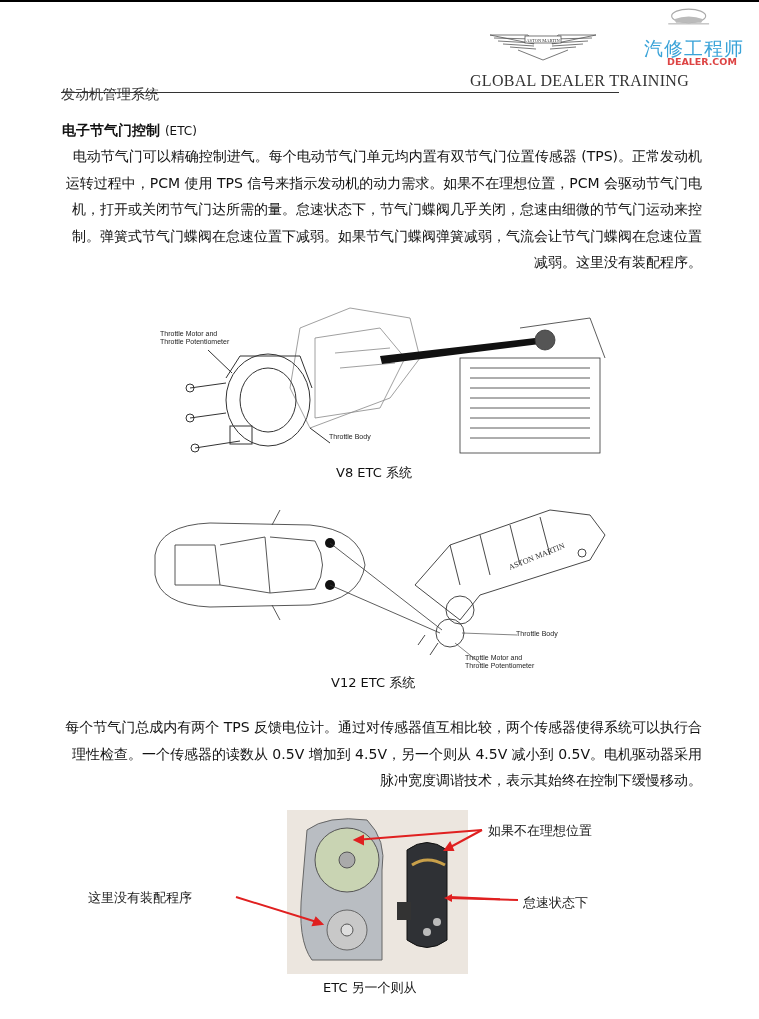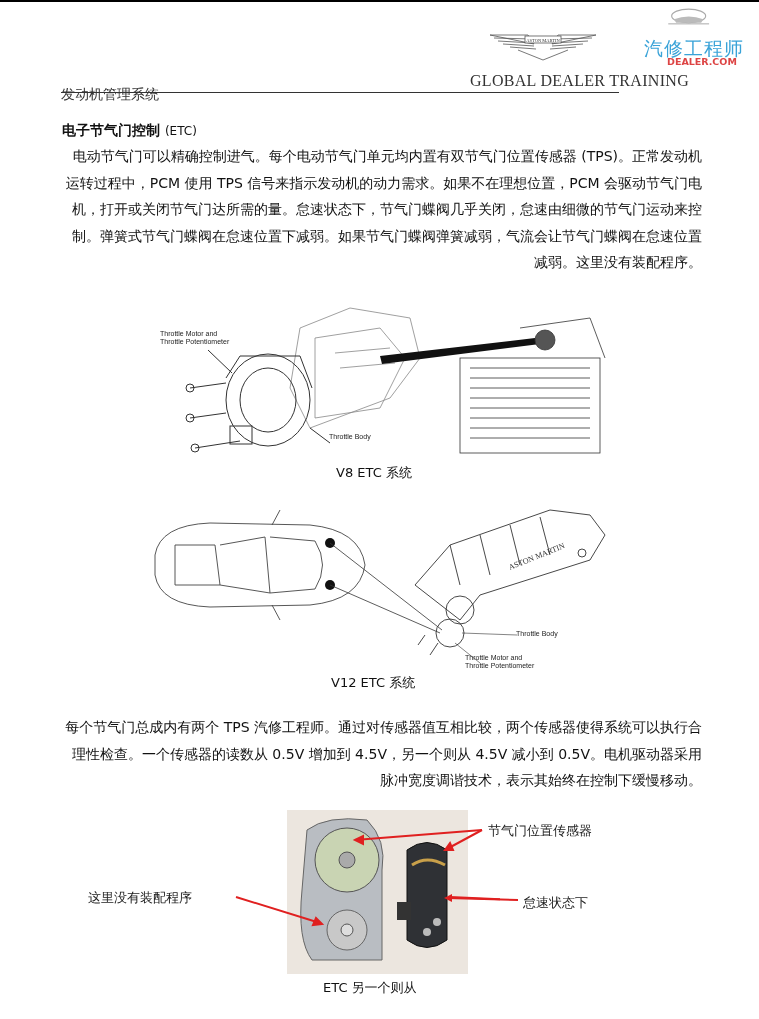--- a/index.html
+++ b/index.html
@@ -139,21 +139,21 @@
   <path d="M312 128 L367 130" stroke="#333" stroke-width="0.6"></path>
   <path d="M305 138 L330 158" stroke="#333" stroke-width="0.6"></path>
 </svg>
 <div class="lbl" style="left:516px;top:630px">Throttle Body</div>
 <div class="lbl" style="left:465px;top:654px">
   <div>Throttle Motor and</div>
   <div>Throttle Potentiometer</div>
 </div>
 <div class="caption" style="left:331px;top:674px">V12 ETC 系统</div>
 
-<div class="para p2">每个节气门总成内有两个 TPS 汽修工程师。通过对传感器值互相比较，两个传感器使得系统可以执行合理性检查。一个传感器的读数从 0.5V 增加到 4.5V，另一个则从 4.5V 减小到 0.5V。电机驱动器采用脉冲宽度调谐技术，表示其始终在控制下缓慢移动。</div>
+<div class="para p2">每个节气门总成内有两个 TPS 反馈电位计。通过对传感器值互相比较，两个传感器使得系统可以执行合理性检查。一个传感器的读数从 0.5V 增加到 4.5V，另一个则从 4.5V 减小到 0.5V。电机驱动器采用脉冲宽度调谐技术，表示其始终在控制下缓慢移动。</div>
 
 <div class="fig" style="left:287px;top:810px;width:181px;height:164px;background:#ece6df">
   <svg width="181" height="164" viewBox="0 0 181 164">
     <path d="M20 20 Q40 5 80 10 Q100 30 95 60 L95 150 L25 150 Q10 130 15 80 Z" fill="#b9bdc2" stroke="#666"></path>
     <circle cx="60" cy="50" r="32" fill="#c9d4b3" stroke="#555"></circle>
     <circle cx="60" cy="50" r="8" fill="#aaa" stroke="#555"></circle>
     <circle cx="60" cy="120" r="20" fill="#c8c8c8" stroke="#666"></circle>
     <circle cx="60" cy="120" r="6" fill="#ddd" stroke="#555"></circle>
     <path d="M120 40 Q140 25 160 40 L160 130 Q140 145 120 130 Z" fill="#2f3135" stroke="#111"></path>
     <path d="M125 55 Q140 45 158 55" stroke="#c9a04a" stroke-width="3" fill="none"></path>
@@ -170,16 +170,16 @@
       <polygon points="245,35 250,28 253,35"></polygon>
     <line x1="318" y1="85" x2="250" y2="82"></line>
     <line x1="36" y1="82" x2="120" y2="108"></line>
       <polygon points="122,109 113,110 116,103"></polygon>
   </g>
 </svg>
 <svg class="fig" style="left:440px;top:890px;width:80px;height:20px" viewBox="0 0 80 20">
   <line x1="78" y1="10" x2="8" y2="8" stroke="#e02020" stroke-width="2"></line>
   <polygon points="4,8 12,4 12,12" fill="#e02020"></polygon>
 </svg>
-<div class="photo-lbl" style="left:488px;top:822px">节气门位置传感器</div>
+<div class="photo-lbl" style="left:488px;top:822px">如果不在理想位置</div>
 <div class="photo-lbl" style="left:88px;top:889px">这里没有装配程序</div>
 <div class="photo-lbl" style="left:523px;top:894px">怠速状态下</div>
 <div class="caption" style="left:323px;top:979px">ETC 另一个则从</div>
 
 </body></html>

